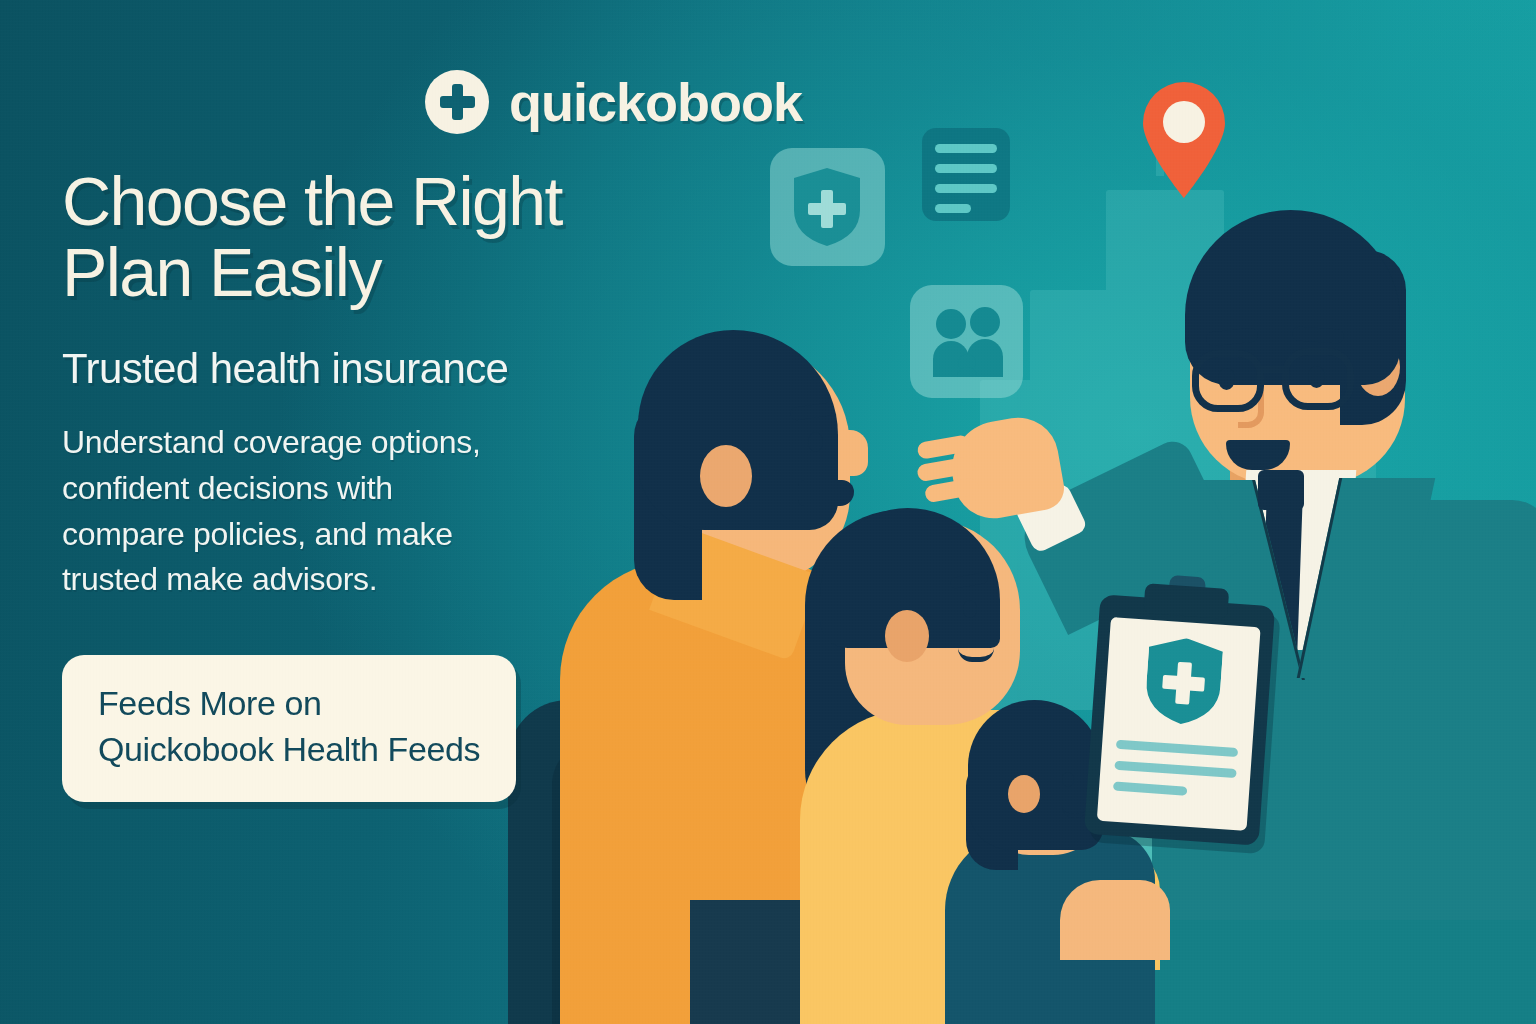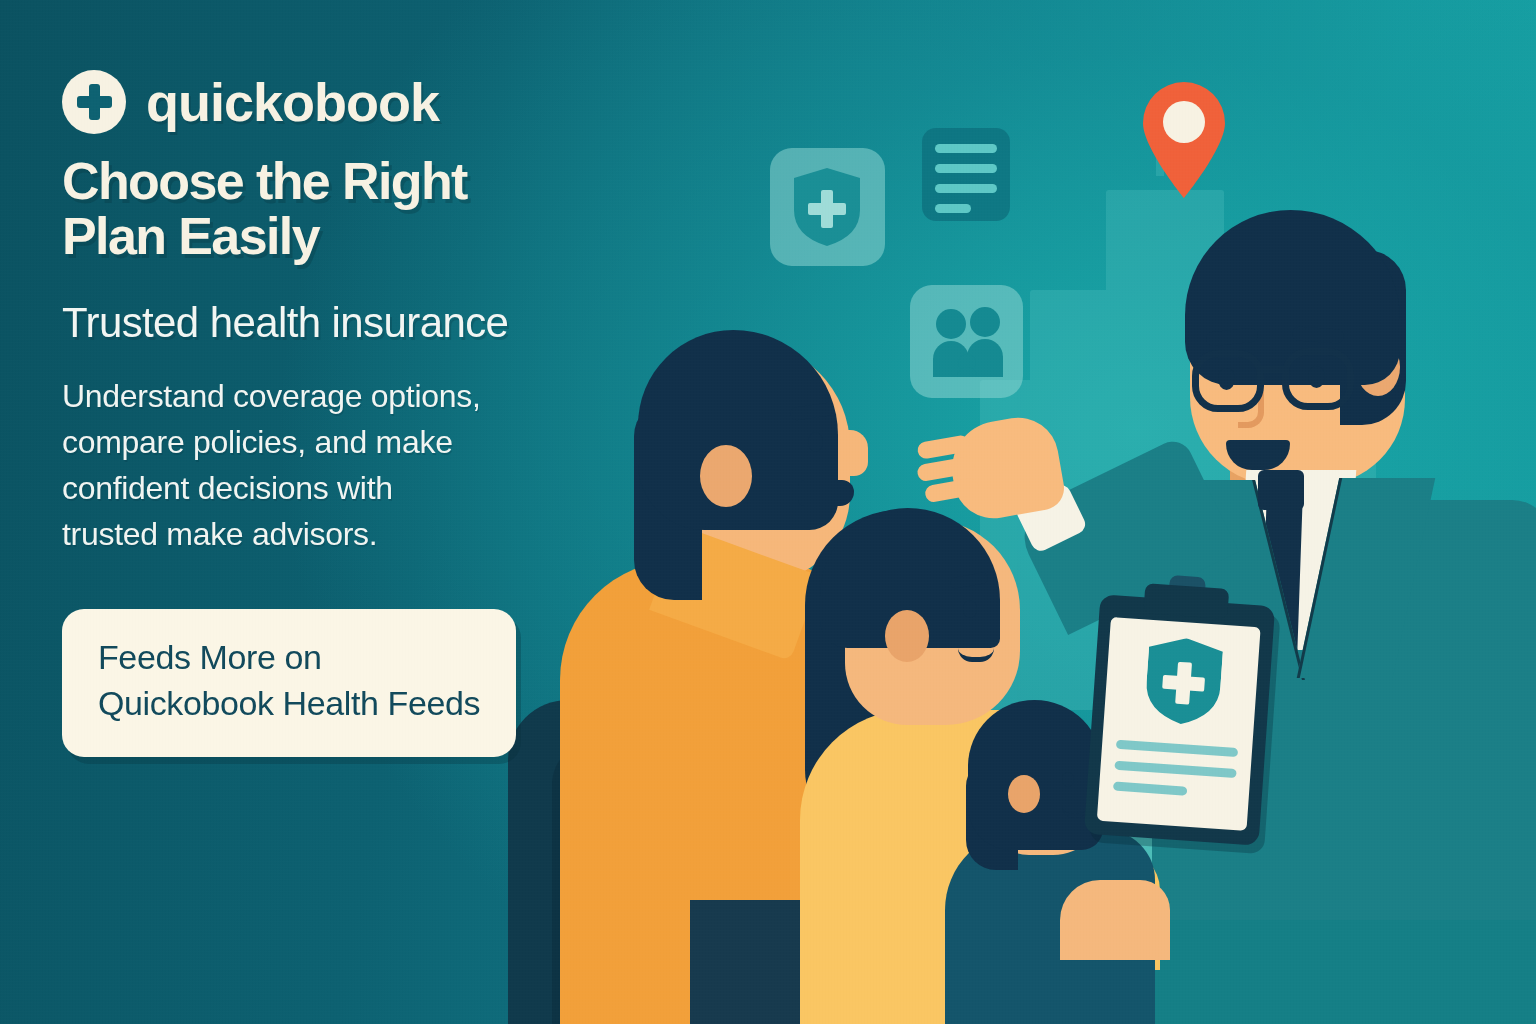--- a/index.html
+++ b/index.html
@@ -166,37 +166,37 @@
   }
   .clip-clamp { position:absolute; left:44px; top:-14px; width:84px; height:30px; background:#12384a; border-radius:8px; }
   .clip-knob  { position:absolute; left:68px; top:-24px; width:36px; height:22px; background:#1b5166; border-radius:8px 8px 0 0; }
   .clip-paper { position:absolute; left:12px; top:22px; width:150px; height:204px; background:#f7f3e5; border-radius:6px; }
   .clip-shield { position:absolute; left:40px; top:16px; width:74px; height:86px; }
   .clip-line { position:absolute; height:9px; border-radius:5px; background:#7fc8c8; left:14px; }
 
   
   .copy { position:absolute; left:62px; top:0; width:740px; z-index:40; }
 
-  .logo-row { display:flex; align-items:center; gap:20px; margin-top:70px; }
+  .logo-row { display:flex; align-items:center; gap:20px; margin-top:70px;justify-content:flex-end; }
   .logo-badge {
     width:64px; height:64px; border-radius:50%; background:#f7f2e3;
     position:relative; flex:0 0 auto;
   }
   .logo-badge::before, .logo-badge::after {
     content:""; position:absolute; background:#0e6272; border-radius:3px;
   }
   .logo-badge::before { left:27px; top:14px; width:11px; height:36px; }
   .logo-badge::after  { left:15px; top:26px; width:35px; height:12px; }
   .logo-text {
     font-size:54px; font-weight:700; color:#f7f2e3; letter-spacing:-1px;
     text-shadow:2px 3px 0 rgba(6,52,62,.30);
   }
 
   .headline {
-    margin-top:20px; font-size:52px; font-weight:700; line-height:1.05;
+    margin-top:32px; font-size:68px; font-weight:400; line-height:1.05;
     color:#f7f2e3; letter-spacing:-1.6px;
     text-shadow:3px 4px 0 rgba(6,52,62,.30);
   }
   .subhead {
     margin-top:34px; font-size:42px; font-weight:400; line-height:1.22;
     color:#f2f6f3; letter-spacing:-.6px;
     text-shadow:2px 3px 0 rgba(6,52,62,.25);
   }
   .body-copy {
     margin-top:26px; font-size:32px; font-weight:400; line-height:1.43;
@@ -383,22 +383,22 @@
       <div>Choose the Right</div>
       <div>Plan Easily</div>
     </div>
 
     <div class="subhead">
       <div>Trusted health insurance</div>
     </div>
 
     <div class="body-copy">
       <div>Understand coverage options,</div>
+      <div>confident decisions with</div>
       <div>compare policies, and make</div>
-      <div>confident decisions with</div>
       <div>trusted make advisors.</div>
     </div>
 
     <div class="cta">
       <div class="cta-line">Feeds More on</div>
       <div class="cta-line">Quickobook Health Feeds</div>
     </div>
 
   </div>
 

